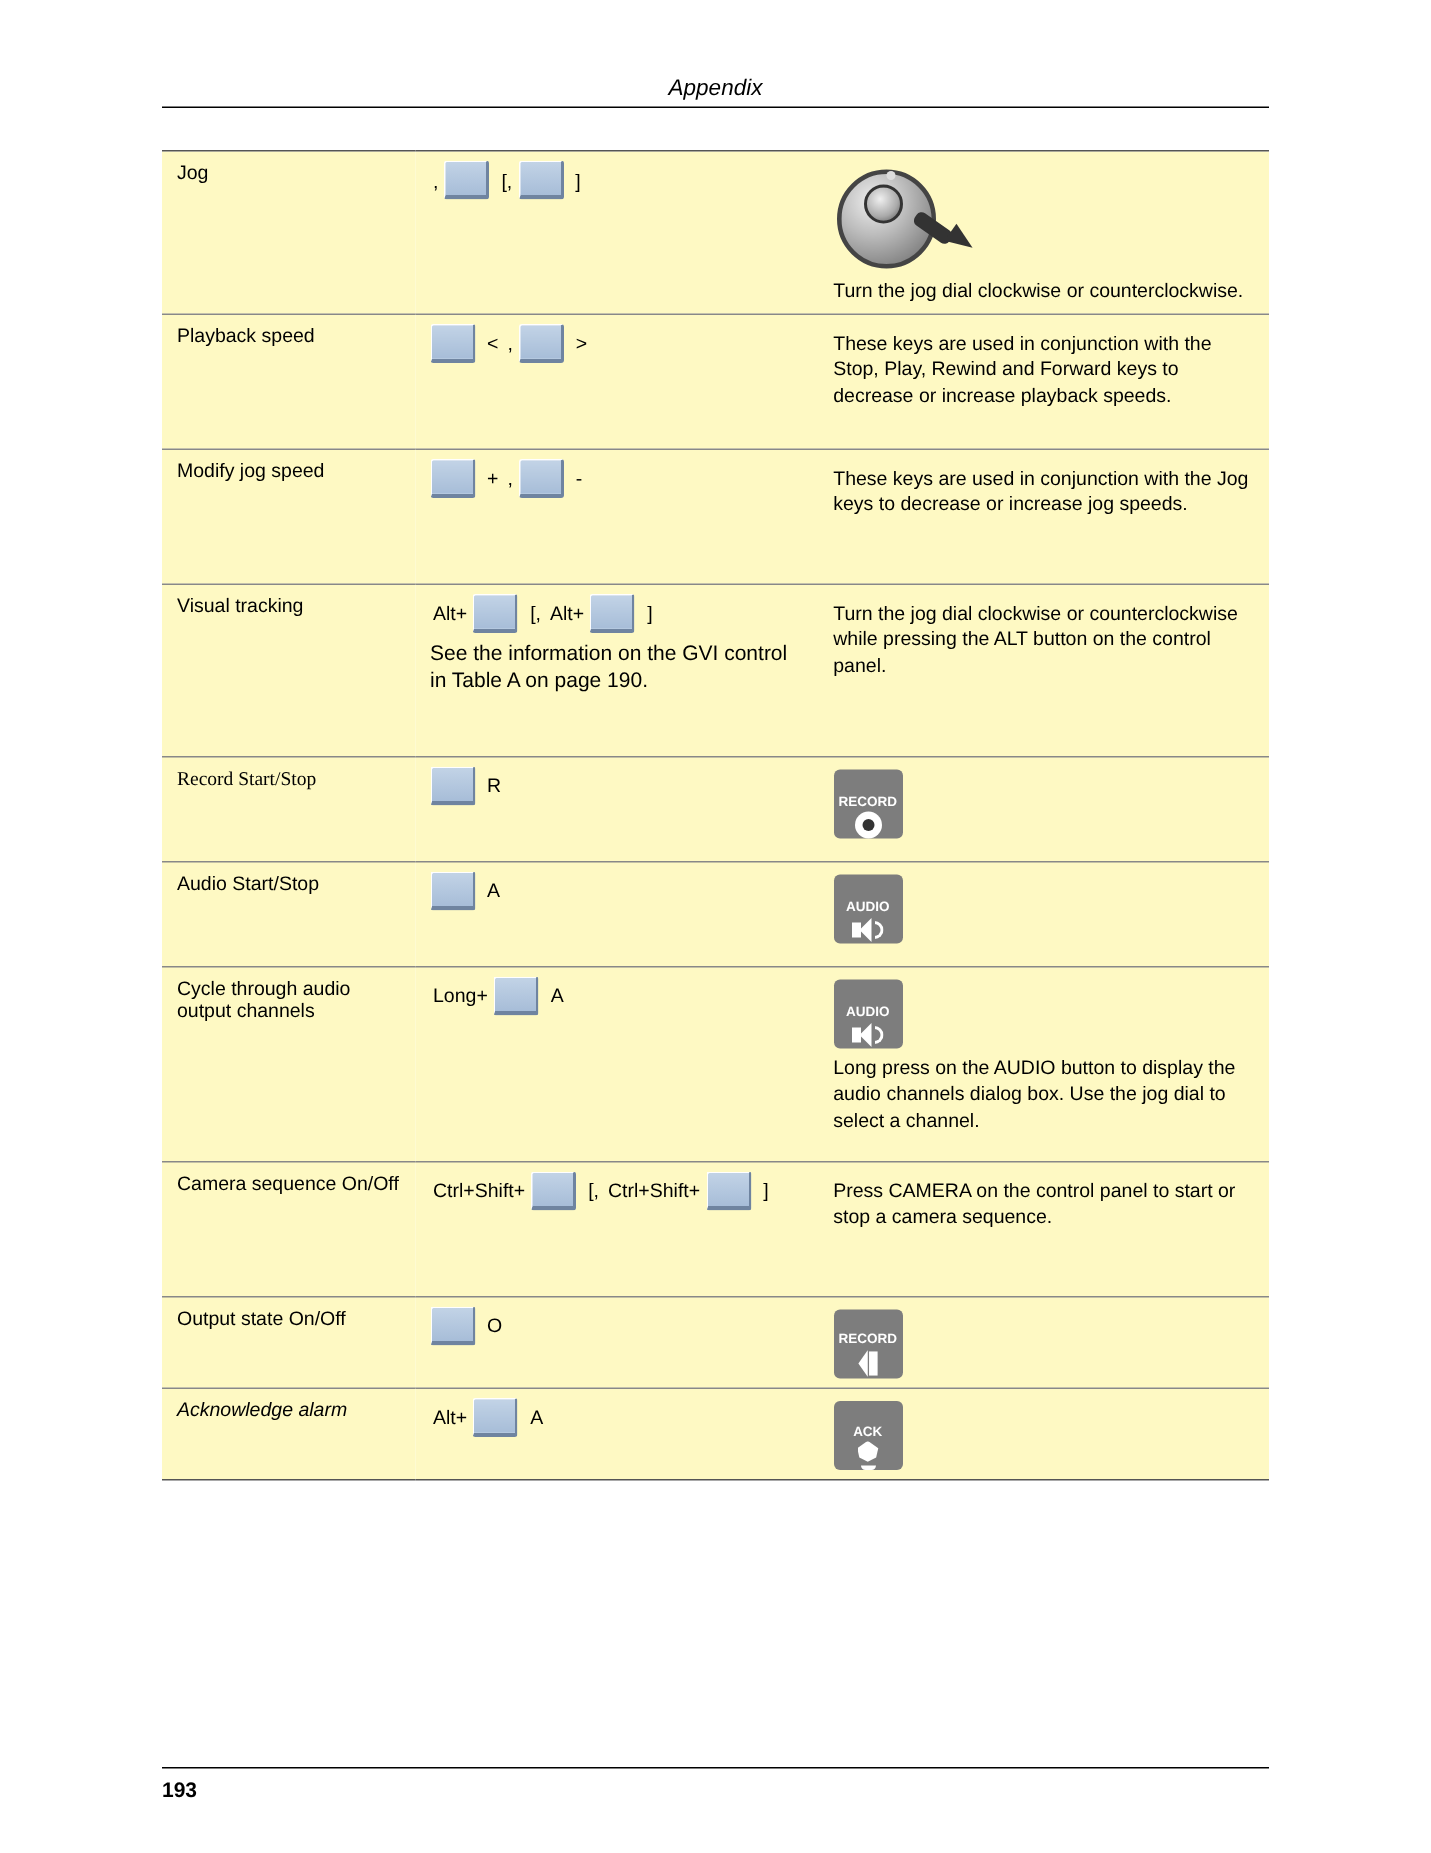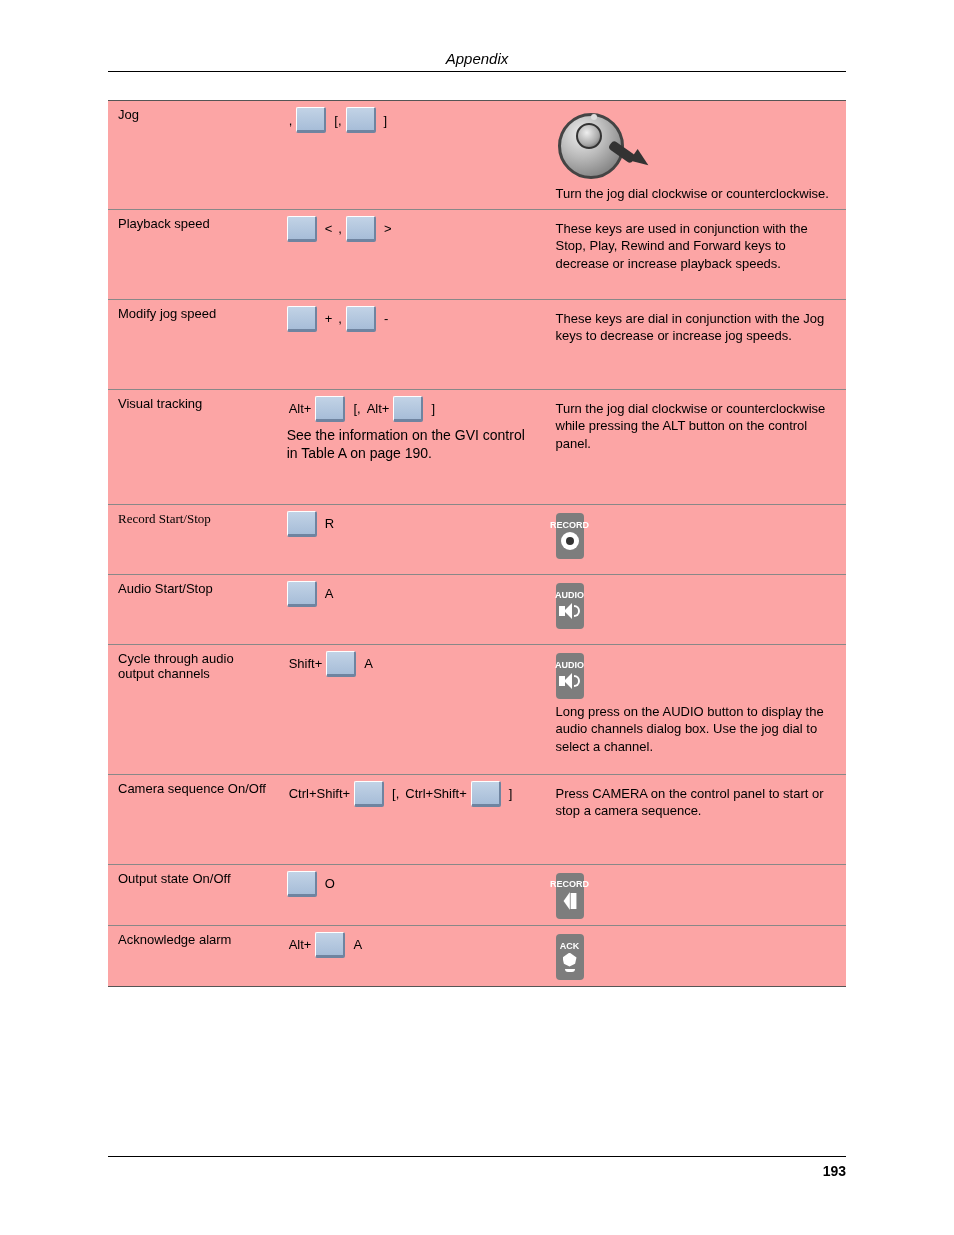--- a/index.html
+++ b/index.html
@@ -26,21 +26,21 @@
     border-collapse: collapse;
     margin-top: 28px;
     table-layout: fixed;
   }
   table.kb td, table.kb th {
     border-top: 1px solid #888;
     border-bottom: 1px solid #888;
     padding: 6px 8px 6px 10px;
     vertical-align: top;
     font-size: 13px;
-    background: #fca5a5;
+    background: #fef9c3;
   }
   table.kb tr:first-child td { border-top: 1.5px solid #555; }
   table.kb tr:last-child td { border-bottom: 1.5px solid #555; }
   .col-act { width: 160px; }
   .col-key { width: 255px; }
   .col-rem { width: 285px; }
   .keycap {
     display: inline-block;
     width: 30px;
     height: 26px;
@@ -54,22 +54,22 @@
   }
   .keylabel {
     font-size: 13px;
     vertical-align: middle;
     margin: 0 4px 0 2px;
   }
   .silver-btn {
     display: inline-flex;
     flex-direction: column;
     align-items: center;
-    justify-content: center;
-    width: 28px;
+    justify-content: flex-end;
+    width: 46px;
     height: 46px;
     background: #7d7d7d;
     border-radius: 4px;
     color: #fff;
     font-size: 9px;
     font-weight: bold;
     font-family: Arial, sans-serif;
     line-height: 1;
     gap: 2px;
     margin-top: 2px;
@@ -121,26 +121,25 @@
   }
   .jog .tail {
     position: absolute; right: 10px; top: 36px; width: 28px; height: 10px; background: #333;
     transform: rotate(35deg); border-radius: 4px;
   }
   td .desc { margin-top: 4px; line-height: 1.35; }
   .subnote { font-size: 14px; margin-top: 4px; display: block; line-height: 1.35; }
   .hl { background: #cfe0f7; }
   .footer {
     position: absolute;
-    bottom: 56px;
+    bottom: 34px;
     left: 108px;
     right: 108px;
     border-top: 1.5px solid #000;
     padding-top: 6px;
-    text-align: right;
     font-size: 14px;
     font-weight: bold;
   }
 </style>
 </head>
 <body>
 
 <div class="page">
   <div class="header">
     <span>Appendix</span>
@@ -171,21 +170,21 @@
           <td style="height: 90px; margin-top: 40px;">Playback speed</td>
           <td><span class="keycap"></span><span class="keylabel">&lt;</span><span class="keylabel">,</span><span class="keycap"></span><span class="keylabel">&gt;</span></td>
           <td>
             <div class="desc">These keys are used in conjunction with the Stop, Play, Rewind and Forward keys to decrease or increase playback speeds.</div>
           </td>
         </tr>
         <tr>
           <td style="height: 90px;">Modify jog speed</td>
           <td><span class="keycap"></span><span class="keylabel">+</span><span class="keylabel">,</span><span class="keycap"></span><span class="keylabel">-</span></td>
           <td>
-            <div class="desc">These keys are dial in conjunction with the Jog keys to decrease or increase jog speeds.</div>
+            <div class="desc">These keys are used in conjunction with the Jog keys to decrease or increase jog speeds.</div>
           </td>
         </tr>
         <tr>
           <td class="hl" style="height: 115px;">Visual tracking</td>
           <td><span class="keylabel">Alt+</span><span class="keycap"></span><span class="keylabel">[,</span><span class="keylabel">Alt+</span><span class="keycap"></span><span class="keylabel">]</span><span class="subnote">See the information on the GVI control in Table A on page 190.</span></td>
           <td>
             <div class="desc">Turn the jog dial clockwise or counterclockwise while pressing the ALT button on the control panel.</div>
           </td>
         </tr>
         <tr>
@@ -201,21 +200,21 @@
           <td><span class="keycap"></span><span class="keylabel">A</span></td>
           <td><div class="silver-btn">
               <span>AUDIO</span>
               <div class="ic-speaker">
                 <div class="arc"></div>
               </div>
             </div></td>
         </tr>
         <tr>
           <td style="height: 130px;">Cycle through audio output channels</td>
-          <td><span class="keylabel">Shift+</span><span class="keycap"></span><span class="keylabel">A</span></td>
+          <td><span class="keylabel">Long+</span><span class="keycap"></span><span class="keylabel">A</span></td>
           <td><div class="silver-btn">
               <span>AUDIO</span>
               <div class="ic-speaker">
                 <div class="arc"></div>
               </div>
             </div><div class="desc">Long press on the AUDIO button to display the audio channels dialog box. Use the jog dial to select a channel.</div></td>
         </tr>
         <tr>
           <td style="height: 90px;">Camera sequence On/Off</td>
           <td><span class="keylabel">Ctrl+Shift+</span><span class="keycap"></span><span class="keylabel">[,</span><span class="keylabel">Ctrl+Shift+</span><span class="keycap"></span><span class="keylabel">]</span></td>
@@ -225,21 +224,21 @@
         </tr>
         <tr>
           <td style="height: 60px;">Output state On/Off</td>
           <td><span class="keycap"></span><span class="keylabel">O</span></td>
           <td><div class="silver-btn">
               <span>RECORD</span>
               <div class="ic-output" style="transform: rotate(-90deg);">⏏</div>
             </div></td>
         </tr>
         <tr>
-          <td style="height: 60px;">Acknowledge alarm</td>
+          <td style="height: 60px; font-style: italic;">Acknowledge alarm</td>
           <td><span class="keylabel">Alt+</span><span class="keycap"></span><span class="keylabel">A</span></td>
           <td><div class="silver-btn">
               <span>ACK</span>
               <div class="ic-ack"></div>
               <div class="ack-bottom"></div>
             </div></td>
         </tr>
       </tbody>
   </table>
 </div>

